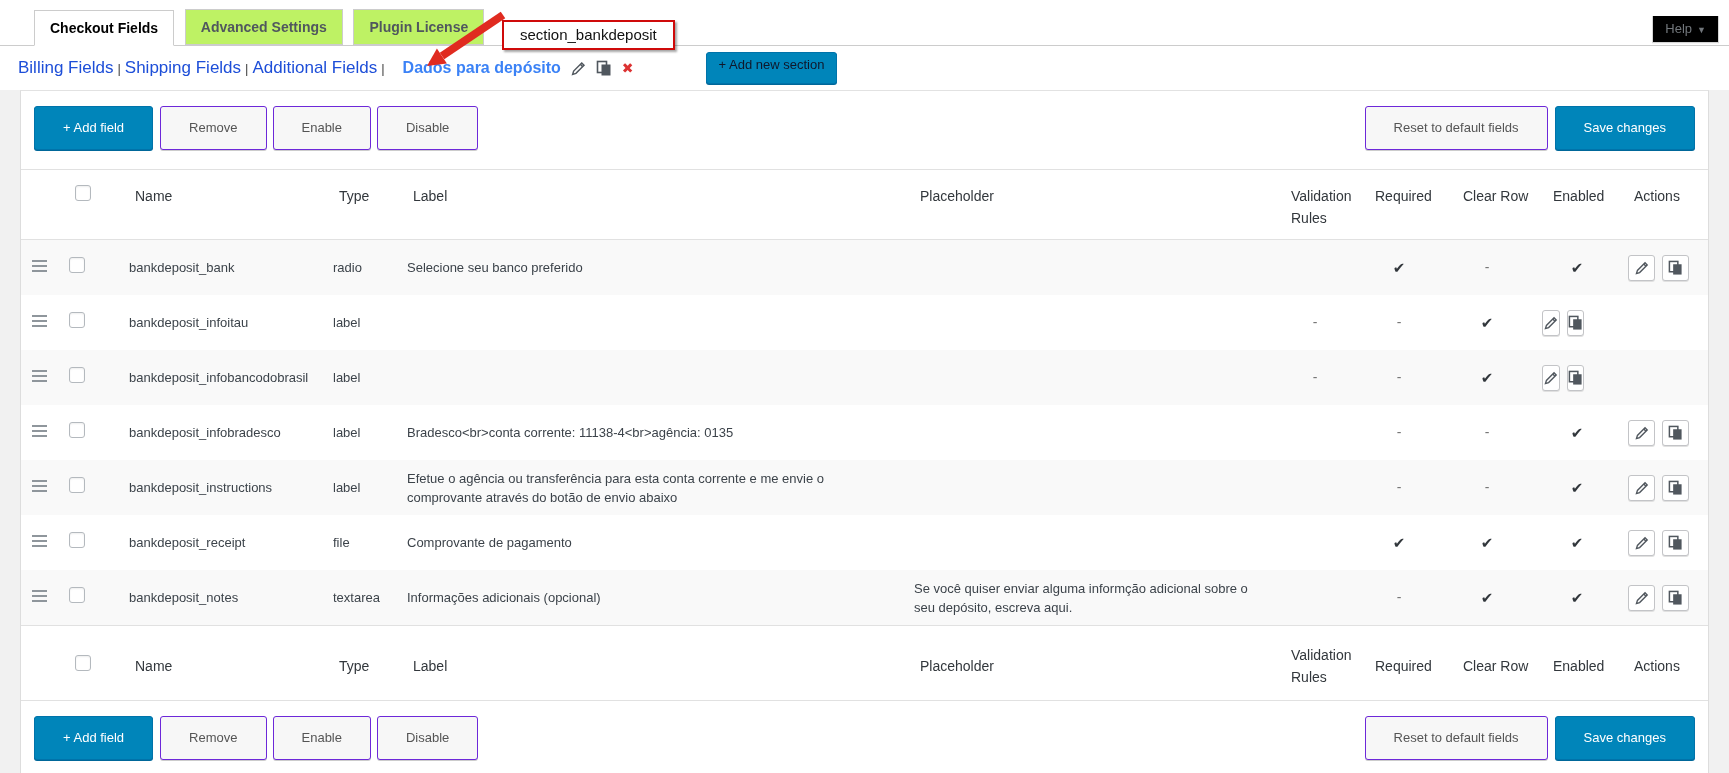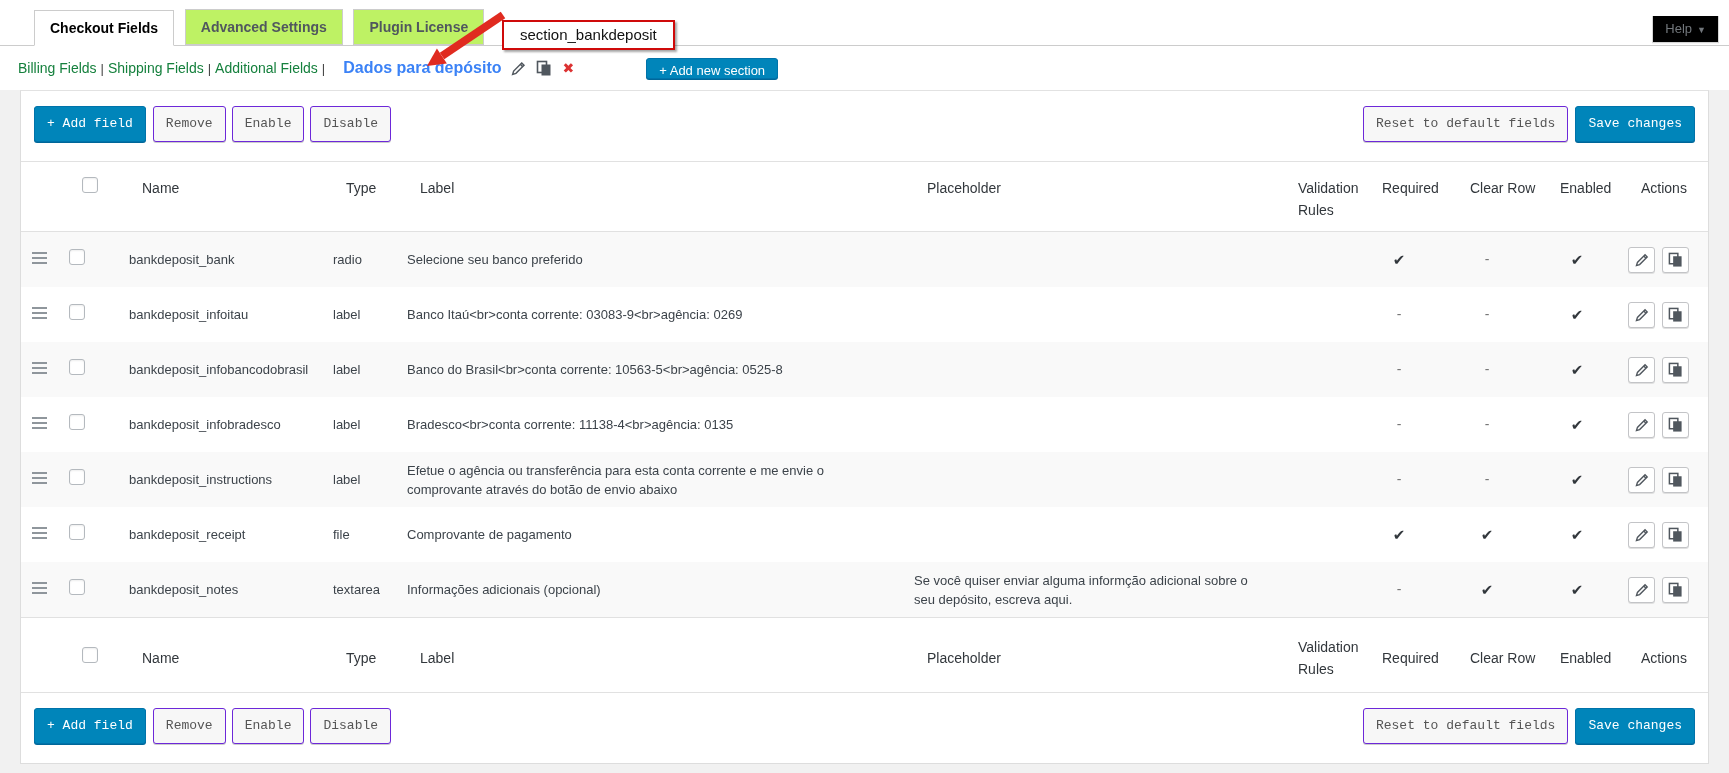--- a/index.html
+++ b/index.html
@@ -19,55 +19,55 @@
   .tab.active { background:#fff; color:#000; border-bottom:1px solid #fff; margin-bottom:-1px; position:relative; z-index:2; }
   .help-btn {
     position:absolute; top:16px; right:10px; background:#000000; border:1px solid #d5d5d5; border-top:none;
     padding:5px 12px 6px; color:#72777c; font-size:13px; cursor:pointer; box-shadow:0 1px 1px rgba(0,0,0,.04);
   }
   .help-arrow { font-size:9px; color:#72777c; margin-left:5px; }
 
   
   .nav-row { background:#fff; height:44px; padding:13px 0 0 18px; display:flex; align-items:center; }
   .nav-row { padding-top:0; }
-  .section-link { color:#15803d; text-decoration:none; font-size:14px; cursor:pointer; }
+  .section-link { color:#1d4ed8; text-decoration:none; font-size:17px; cursor:pointer; }
   .sep { color:#444; margin:0 4px; }
   .current-section { color:#3b82f6; font-weight:bold; font-size:16px; margin-left:14px; }
   .mini-icon { display:inline-flex; align-items:center; margin-left:9px; cursor:pointer; }
   .x-icon { color:#dc3232; font-weight:bold; font-size:14px; margin-left:10px; cursor:pointer; }
   .add-section-btn {
-    margin-left:72px; background:#0085ba; border:1px solid #0073aa; color:#ffffff;
-    font-size:13px; padding:4px 12px 0; border-radius:3px; cursor:pointer; box-shadow:0 1px 0 #006799;
+    margin-left:72px; background:#0085ba; border:1px solid #0073aa; color:#0f172a;
+    font-size:13px; padding:4px 12px 11px; border-radius:3px; cursor:pointer; box-shadow:0 1px 0 #006799;
   }
 
   
   .callout {
     position:absolute; left:502px; top:20px; z-index:10; background:#fff;
     border:2px solid #cf0a0a; padding:4px 16px 5px; font-size:15px; color:#111;
     box-shadow:2px 2px 2px rgba(0,0,0,.35);
   }
   .arrow-svg { position:absolute; left:0; top:0; z-index:9; pointer-events:none; }
 
   
   .card { background:#fff; margin:0 20px 11px; border:1px solid #ddd; border-top:1px solid #e2e2e2; }
   .toolbar { display:flex; align-items:center; padding:15px 13px 19px; }
   .toolbar .spacer { flex:1; }
   .btn {
-    font-family:Liberation Mono, monospace; font-size:13px; height:36px; padding:0 12px; border-radius:3px; cursor:pointer; line-height:26px;
+    font-family:Liberation Sans, sans-serif; font-size:13px; height:44px; padding:0 28px; border-radius:3px; cursor:pointer; line-height:26px;
   }
   .btn-primary { background:#0085ba; border:1px solid #0073aa; color:#fff; box-shadow:0 1px 0 #006799; }
   .btn-secondary { background:#f7f7f7; border:1px solid #6d28d9; color:#555; box-shadow:0 1px 0 #ccc; margin-left:6px; }
   .btn-secondary:first-child { margin-left:0; }
   .toolbar .btn-primary + .btn-secondary { margin-left:7px; }
 
   
   .grid {
     display:grid;
     grid-template-columns:40px 48px 204px 74px 507px 371px 84px 88px 90px 81px 1fr;
-    padding-left:13px; align-items:center;
+    padding-left:6px; align-items:center;
   }
   .thead { border-top:1px solid #e1e1e1; border-bottom:1px solid #e1e1e1; min-height:58px; align-items:start; padding-top:15px; padding-bottom:10px; }
   .tfoot { border-top:1px solid #e1e1e1; border-bottom:1px solid #e1e1e1; min-height:76px; padding-top:17px; padding-bottom:12px; }
   .hcell { font-size:14px; color:#32373c; padding-left:20px; line-height:22px; }
   .trow { min-height:55px; padding:8px 0; }
   .trow.alt { background:#f9f9f9; }
   .cell { padding-left:20px; font-size:13px; color:#3c434a; line-height:19px; }
   .c-drag, .c-check { padding-left:0; }
   .c-check { padding-left:8px; }
   .c-label > div { max-width:440px; }
@@ -185,23 +185,20 @@
               <rect x="5.5" y="4.5" width="9" height="11" fill="#50575e"></rect>
             </svg>
       </span>
     </div>
   </div>
       <div class="grid trow">
     <div class="cell c-drag"><span class="drag"></span></div>
     <div class="cell c-check"><span class="checkbox"></span></div>
     <div class="cell c-name">bankdeposit_infoitau</div>
     <div class="cell c-type">label</div>
-    <div class="cell c-label">
-          <div>Banco Itaú&lt;br&gt;conta corrente: 03083-9&lt;br&gt;agência: 0269</div>
-        </div>
     <div class="cell c-ph">
           <div></div>
         </div>
     <div class="cell"><span class="mark"></span></div>
     <div class="cell"><span class="mark dash">-</span></div>
     <div class="cell"><span class="mark dash">-</span></div>
     <div class="cell"><span class="mark check">✔</span></div>
     <div class="cell c-actions">
       <span class="icon-btn">
         <svg width="16" height="16" viewBox="0 0 20 20">
@@ -215,23 +212,20 @@
               <rect x="5.5" y="4.5" width="9" height="11" fill="#50575e"></rect>
             </svg>
       </span>
     </div>
   </div>
       <div class="grid trow alt">
     <div class="cell c-drag"><span class="drag"></span></div>
     <div class="cell c-check"><span class="checkbox"></span></div>
     <div class="cell c-name">bankdeposit_infobancodobrasil</div>
     <div class="cell c-type">label</div>
-    <div class="cell c-label">
-          <div>Banco do Brasil&lt;br&gt;conta corrente: 10563-5&lt;br&gt;agência: 0525-8</div>
-        </div>
     <div class="cell c-ph">
           <div></div>
         </div>
     <div class="cell"><span class="mark"></span></div>
     <div class="cell"><span class="mark dash">-</span></div>
     <div class="cell"><span class="mark dash">-</span></div>
     <div class="cell"><span class="mark check">✔</span></div>
     <div class="cell c-actions">
       <span class="icon-btn">
         <svg width="16" height="16" viewBox="0 0 20 20">

